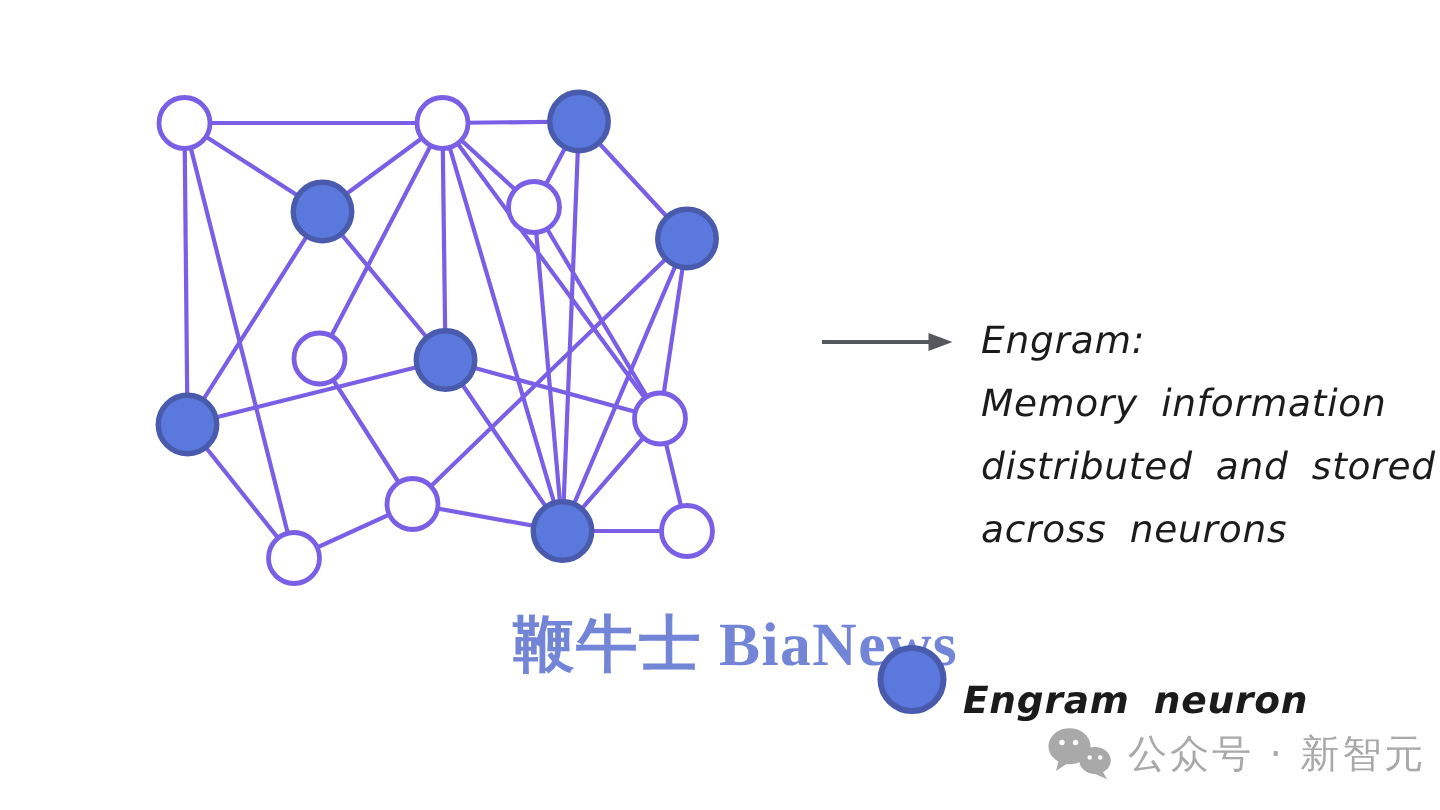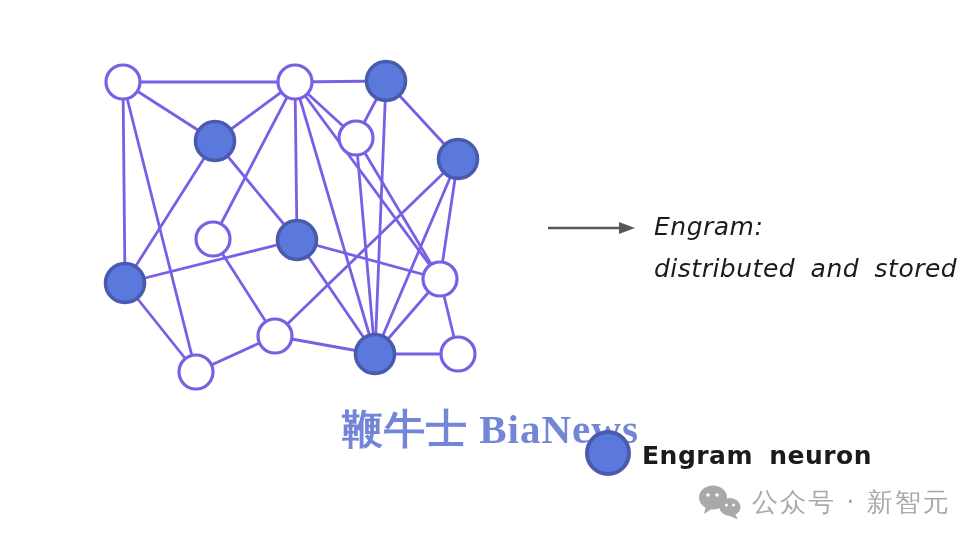--- a/index.html
+++ b/index.html
@@ -60,23 +60,23 @@
   }
   .legend{position:absolute;left:0;top:0;}
   .legend-circle{
     position:absolute;left:585px;top:430px;
     width:38px;height:38px;border-radius:50%;
     background:var(--engram-fill);
     border:4px solid var(--engram-stroke);
     box-sizing:content-box;
   }
   .legend-label{
-    position:absolute;left:642px;top:441px;
+    position:absolute;left:642px;top:452px;
     color:var(--text-color);
-    font-size:25px;font-weight:600;
+    font-size:25px;font-style:italic;font-weight:600;
     letter-spacing:0.5px;word-spacing:7px;
     white-space:nowrap;
   }
   .wechat-mark{
     position:absolute;left:698px;top:484px;
     display:flex;align-items:center;gap:10px;
     color:var(--wechat-color);
     font-size:26px;letter-spacing:2px;
     font-family:"DejaVu Sans",sans-serif;
     white-space:nowrap;
@@ -138,21 +138,23 @@
       <circle cx="196" cy="372" r="17" class="neuron normal"></circle>
     </svg>
 
   <svg class="annotation-arrow" viewBox="0 0 92 18">
     <line x1="2" y1="9" x2="74" y2="9"></line>
     <polygon points="73,3 89,9 73,15"></polygon>
   </svg>
 
   <div class="annotation-text">
     <div>Engram:</div>
+    <div>Memory information</div>
     <div>distributed and stored</div>
+    <div>across neurons</div>
   </div>
 
   <div class="watermark-bianews">鞭牛士 BiaNews</div>
 
   <div class="legend">
     <div class="legend-circle"></div>
     <div class="legend-label">Engram neuron</div>
   </div>
 
   <div class="wechat-mark">

